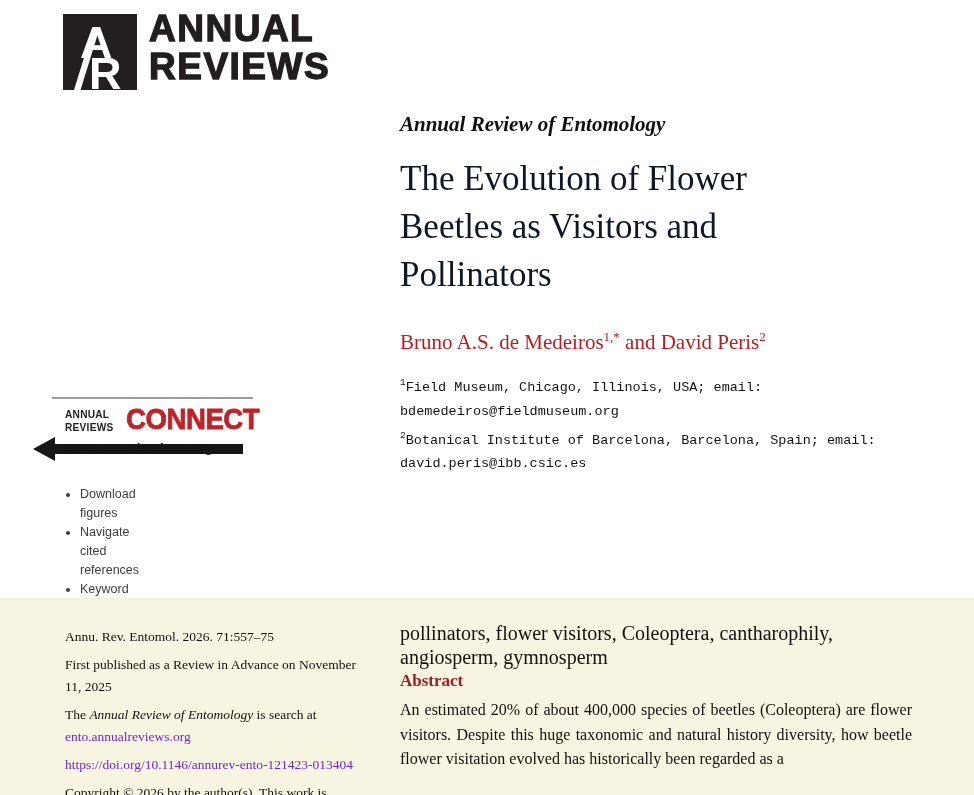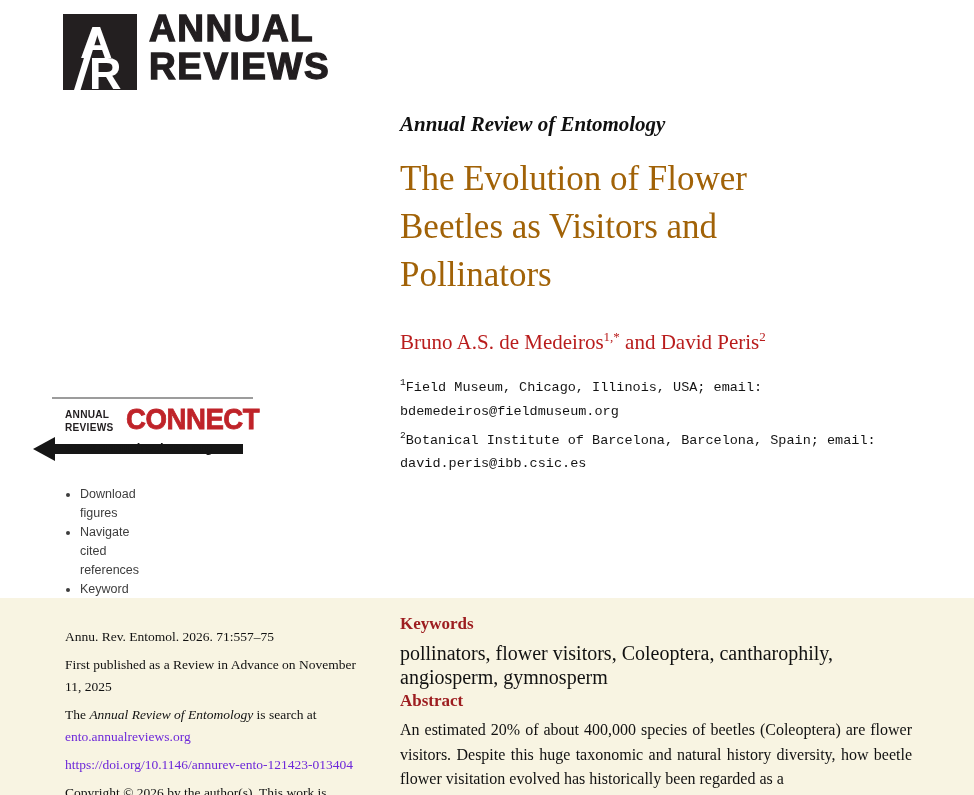--- a/index.html
+++ b/index.html
@@ -33,21 +33,21 @@
     font-style: italic;
     font-weight: 600;
     font-size: 21px;
     color: #101010;
   }
   .article-title {
     margin-top: 18px;
     width: 455px;
     font-size: 35px;
     line-height: 48px;
-    color: #a16207;
+    color: #0f172a;
     font-weight: 400;
   }
   .authors { margin-top: 30px; font-size: 21px; color: #b91c1c; }
   .authors sup { font-size: 13px; }
   .affiliations { margin-top: 16px; font-family: Liberation Mono, monospace; }
   .affiliation { font-size: 13.5px; line-height: 24px; color: #141414; }
   .affiliation sup { font-size: 9.5px; }
   .aff-email { color: #141414; text-decoration: none; }
 
   
@@ -154,18 +154,17 @@
 
 <div class="band">
   <div class="cite-col">
     <p>Annu. Rev. Entomol. 2026. 71:557–75</p>
     <p>First published as a Review in Advance on November 11, 2025</p>
     <p><span>The </span><span class="cite-journal">Annual Review of Entomology</span><span> is search at </span><span class="cite-url">ento.annualreviews.org</span></p>
     <p><span class="cite-doi">https://doi.org/10.1146/annurev-ento-121423-013404</span></p>
     <p>Copyright © 2026 by the author(s). This work is</p>
   </div>
   <div class="kw-col">
-    <div class="section-heading">Keywords</div>
     <div class="kw-text">pollinators, flower visitors, Coleoptera, cantharophily, angiosperm, gymnosperm</div>
     <div class="section-heading abstract-heading">Abstract</div>
     <div class="abstract-text">An estimated 20% of about 400,000 species of beetles (Coleoptera) are flower visitors. Despite this huge taxonomic and natural history diversity, how beetle flower visitation evolved has historically been regarded as a</div>
   </div>
 </div>
 
 </body></html>

